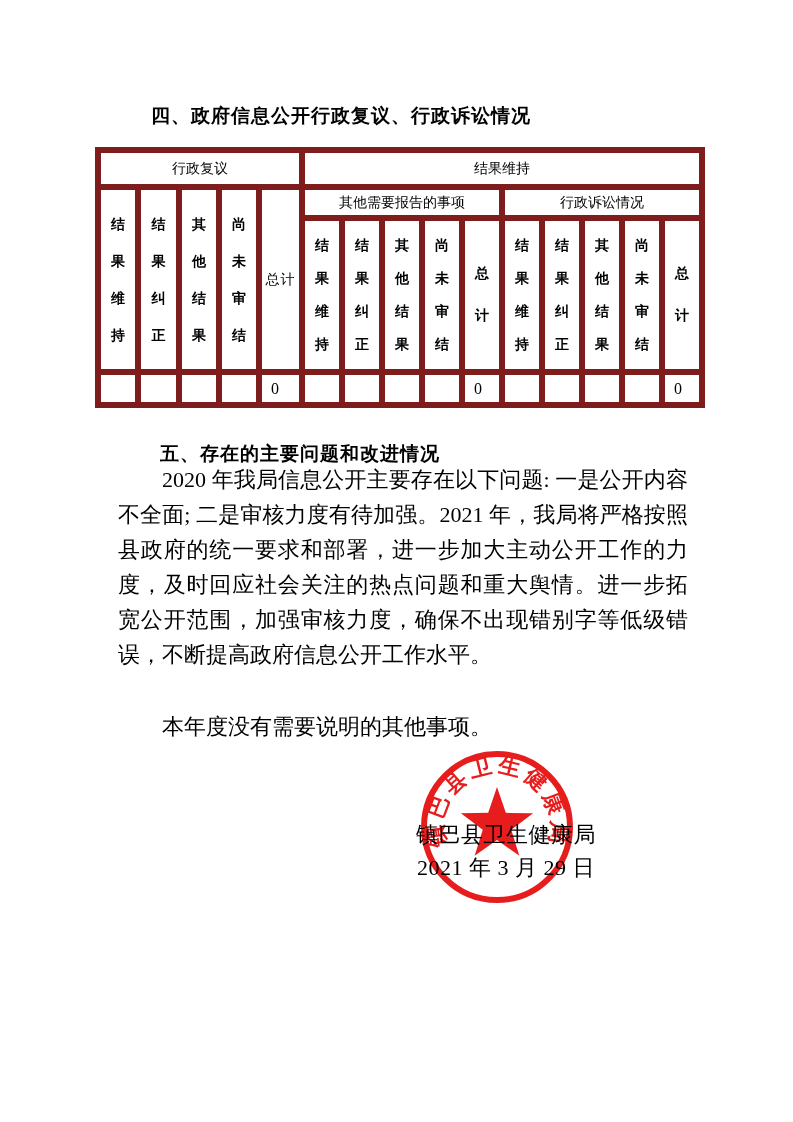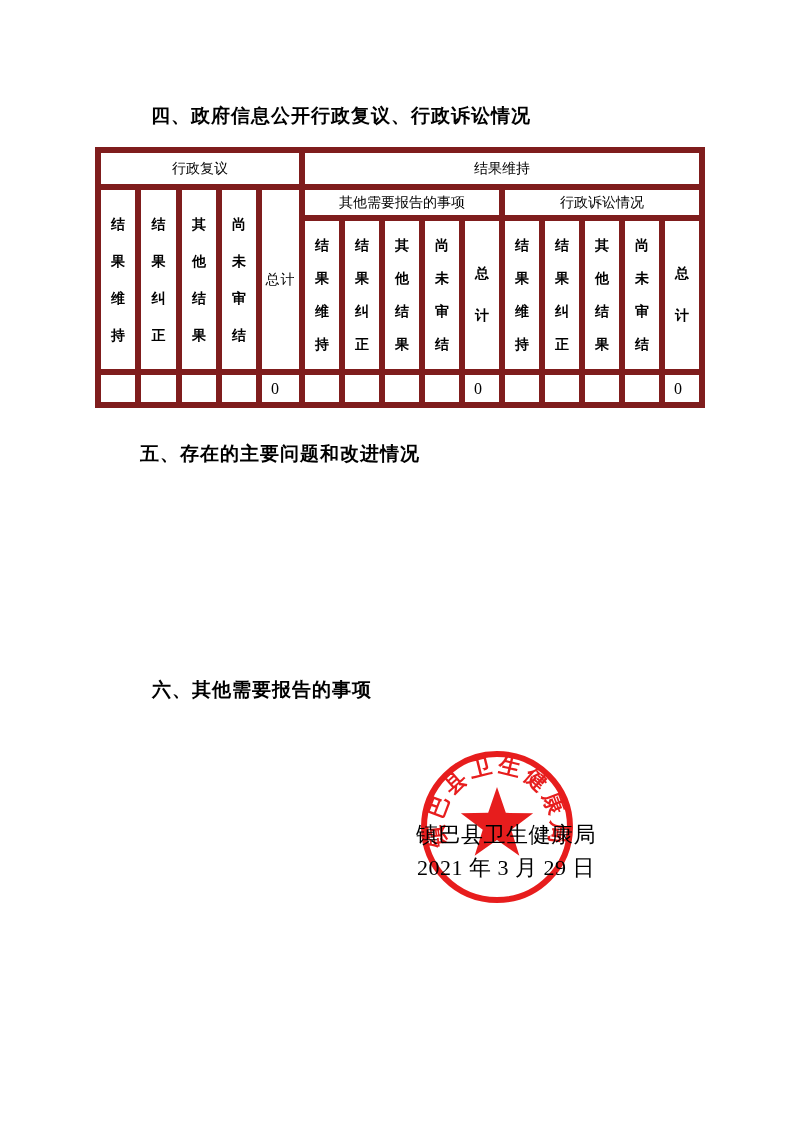--- a/index.html
+++ b/index.html
@@ -6,21 +6,21 @@
   .page {
     position:relative; width:793px; height:1122px; margin:0 auto;
     background:#ffffff; font-family:"Liberation Serif", serif; color:#000;
     overflow:hidden;
   }
   .heading {
     position:absolute; font-family:"Liberation Sans", sans-serif;
     font-weight:bold; font-size:19px; white-space:nowrap; letter-spacing:1px;
   }
   #h4 { left:151px; top:103px; }
-  #h5 { left:140px; top:441px;font-family:Liberation Mono, monospace; }
+  #h5 { left:160px; top:441px;font-family:Liberation Mono, monospace; }
   #h6 { left:152px; top:677px; }
   .para {
     position:absolute; left:118px; width:570px; font-size:22px;
     line-height:35px; text-align:justify; text-indent:44px;
   }
   #p5 { top:462px; }
   #p6 { top:709px; text-align:left; }
 
   
   table.report {
@@ -160,23 +160,24 @@
       <td></td>
       <td>
         <div class="zero">0</div>
           </td>
     </tr>
   </tbody>
     </table>
 
   <div id="h5" class="heading">五、存在的主要问题和改进情况</div>
 
+  <div id="p5" class="para">2020 年我局信息公开主要存在以下问题: 一是公开内容不全面; 二是审核力度有待加强。2021 年，我局将严格按照县政府的统一要求和部署，进一步加大主动公开工作的力度，及时回应社会关注的热点问题和重大舆情。进一步拓宽公开范围，加强审核力度，确保不出现错别字等低级错误，不断提高政府信息公开工作水平。</div>
 
-  <div id="h6" class="heading">六、其他需要报告的事项</div>
 
+  <div id="p6" class="para">本年度没有需要说明的其他事项。</div>
 
   <svg id="seal" viewBox="-85 -85 170 170" xmlns="http://www.w3.org/2000/svg" xmlns:xlink="http://www.w3.org/1999/xlink">
     <circle cx="0" cy="0" r="73" fill="none" stroke-width="6" stroke="#e60c0c"></circle>
     <polygon transform="translate(0,-2)" points="0,-38 8.82,-12.14 36.14,-11.74 14.27,4.64 22.34,30.74 0,15 -22.34,30.74 -14.27,4.64 -36.14,-11.74 -8.82,-12.14" fill="#e60c0c"></polygon>
     <defs>
       <path id="sealArc" d="M -50.7 18.5 A 54 54 0 1 1 50.7 18.5" fill="none"></path>
     </defs>
     <text font-size="22" font-weight="bold" letter-spacing="4" font-family="Liberation Serif, serif" fill="#e60c0c">
       <textPath href="#sealArc" xlink:href="#sealArc" startOffset="50%" text-anchor="middle">镇巴县卫生健康局</textPath>
     </text>

